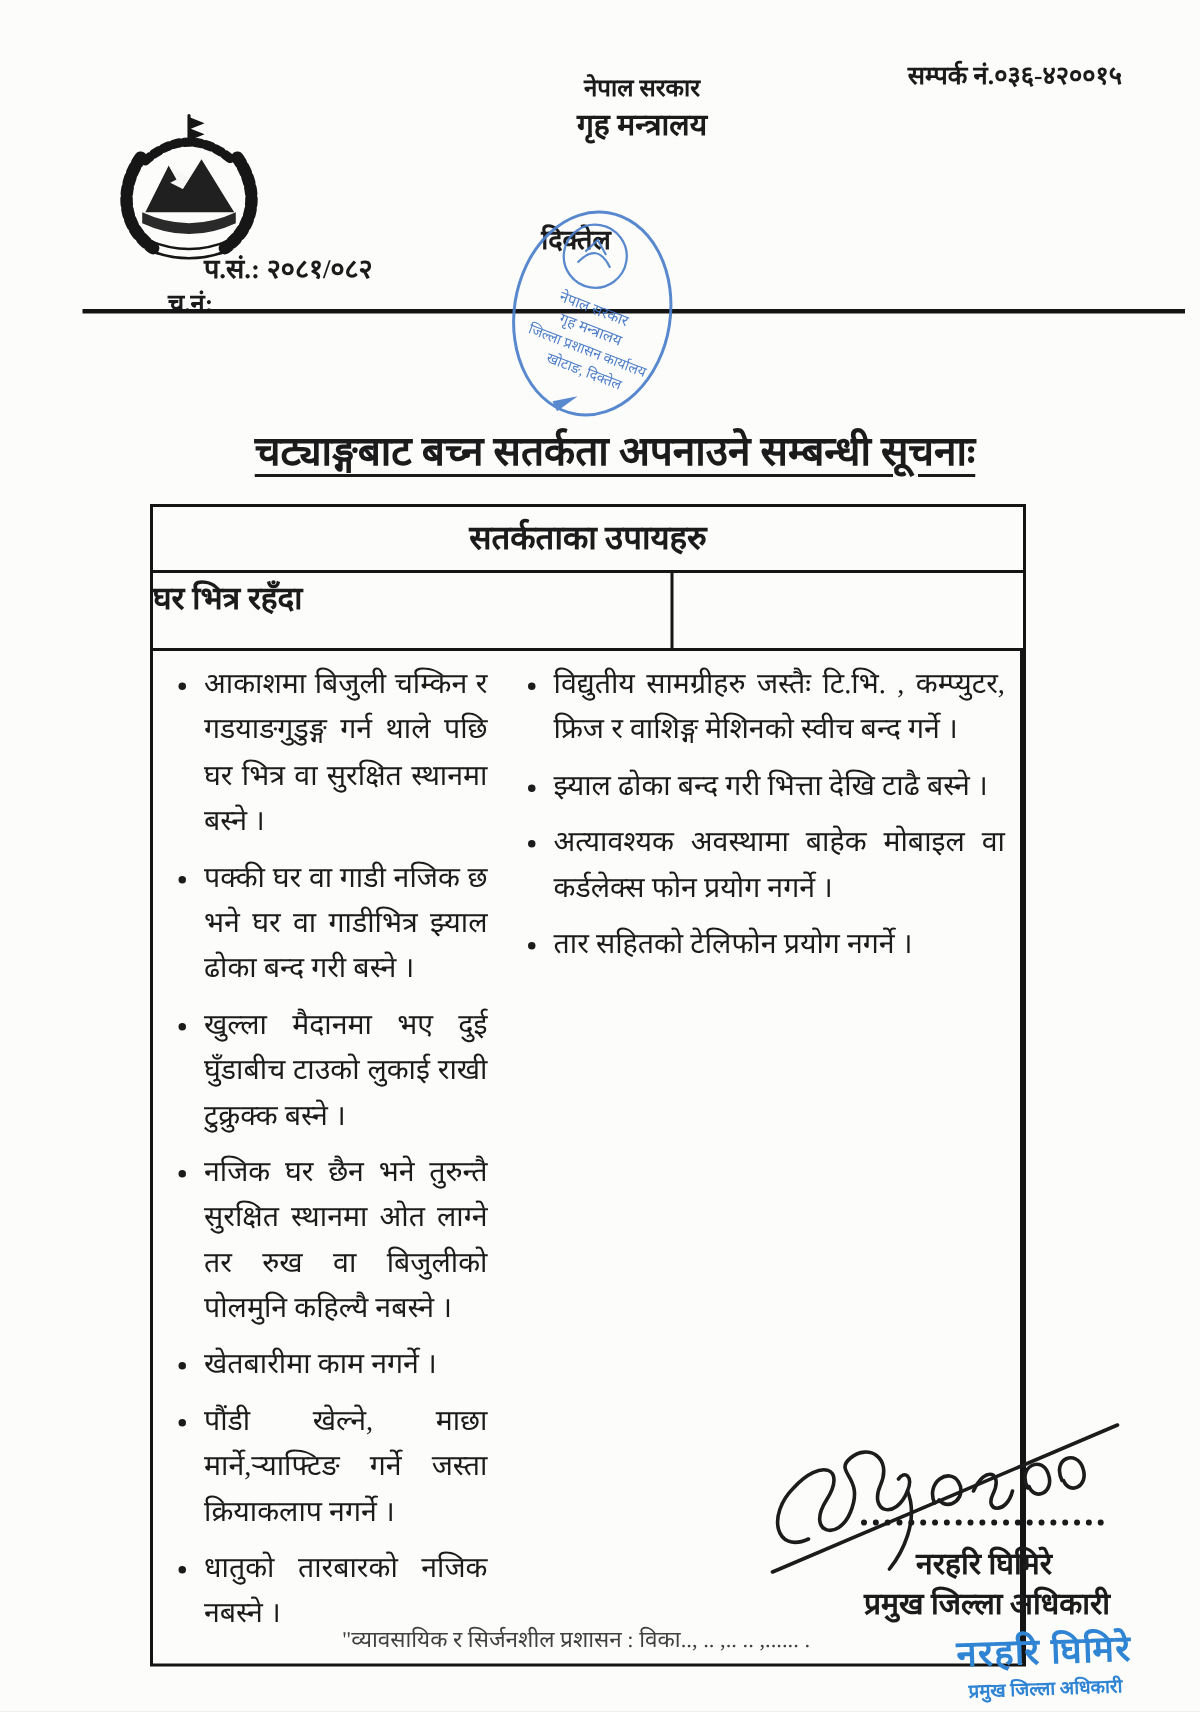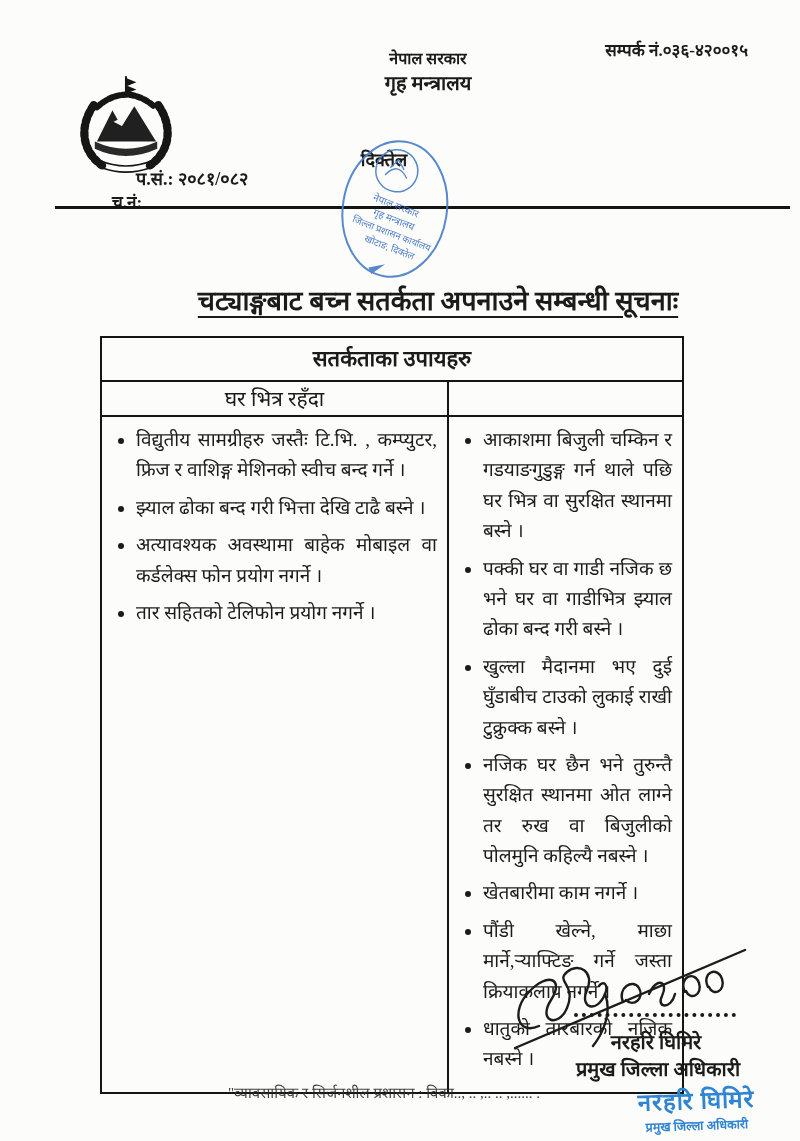--- a/index.html
+++ b/index.html
@@ -19,27 +19,27 @@
   .place-line{top:147px;left:384px;transform:translateX(-50%);font-size:18px;font-weight:bold;}
   .ref-no{top:166px;left:112px;font-size:18px;font-weight:bold;margin-left:24px;}
   .ch-no{top:190px;left:112px;font-size:17px;font-weight:bold;}
   .head-rule{top:206px;left:55px;width:735px;height:3px;background:#141414;}
   .emblem{top:76px;left:74px;width:104px;height:104px;}
   .round-stamp{top:133px;left:318px;width:155px;height:150px;opacity:.92;}
   
   .main-title{
     top:281px;left:410px;transform:translateX(-50%);
     font-size:27px;font-weight:bold;white-space:nowrap;
-    text-decoration:underline;text-underline-offset:6px;text-decoration-thickness:2px;margin-left:28px;
+    text-decoration:underline;text-underline-offset:6px;text-decoration-thickness:2px;
   }
   
   .notice-table{top:336px;left:100px;width:584px;border:2px solid #151515;box-sizing:border-box;background:transparent;}
   .table-title{text-align:center;font-weight:bold;font-size:22px;padding:4px 0 8px;border-bottom:2px solid #151515;}
   .table-heads{display:flex;border-bottom:2px solid #151515;}
-  .head-cell{text-align:center;font-weight:normal;font-size:21px;padding:2px 0 3px;box-sizing:border-box;}
+  .head-cell{font-weight:bold;font-size:21px;padding:2px 0 20px;box-sizing:border-box;}
   .head-cell.left{width:347px;border-right:2px solid #151515;}
   .head-cell.right{flex:1;}
   .table-body{display:flex;min-height:551px;}
   .body-cell{box-sizing:border-box;padding:8px 10px 10px 4px;}
   .body-cell.left{width:347px;border-right:2px solid #151515;}
   .body-cell.right{flex:1;}
   .body-cell ul{margin:0;padding-left:30px;}
   .body-cell li{font-size:19px;line-height:1.6;text-align:justify;margin-bottom:7px;}
   
   .date-line{top:991px;left:112px;font-size:23px;letter-spacing:1px;}
@@ -94,37 +94,37 @@
   </svg>
 
   <div class="abs main-title">चट्याङ्गबाट बच्न सतर्कता अपनाउने सम्बन्धी सूचनाः</div>
 
   <div class="abs notice-table">
     <div class="table-title">सतर्कताका उपायहरु</div>
     <div class="table-heads">
       <div class="head-cell left">घर भित्र रहँदा</div>
     </div>
     <div class="table-body">
-      <div class="body-cell left">
-        <ul>
-            <li>विद्युतीय सामग्रीहरु जस्तैः टि.भि. , कम्प्युटर, फ्रिज र वाशिङ्ग मेशिनको स्वीच बन्द गर्ने ।</li>
-            <li>झ्याल ढोका बन्द गरी भित्ता देखि टाढै बस्ने ।</li>
-            <li>अत्यावश्यक अवस्थामा बाहेक मोबाइल वा कर्डलेक्स फोन प्रयोग नगर्ने ।</li>
-            <li>तार सहितको टेलिफोन प्रयोग नगर्ने ।</li>
-          </ul>
-      </div>
       <div class="body-cell right">
         <ul>
             <li>आकाशमा बिजुली चम्किन र गडयाङगुडुङ्ग गर्न थाले पछि घर भित्र वा सुरक्षित स्थानमा बस्ने ।</li>
             <li>पक्की घर वा गाडी नजिक छ भने घर वा गाडीभित्र झ्याल ढोका बन्द गरी बस्ने ।</li>
             <li>खुल्ला मैदानमा भए दुई घुँडाबीच टाउको लुकाई राखी टुक्रुक्क बस्ने ।</li>
             <li>नजिक घर छैन भने तुरुन्तै सुरक्षित स्थानमा ओत लाग्ने तर रुख वा बिजुलीको पोलमुनि कहिल्यै नबस्ने ।</li>
             <li>खेतबारीमा काम नगर्ने ।</li>
             <li>पौंडी खेल्ने, माछा मार्ने,ऱ्याफ्टिङ गर्ने जस्ता क्रियाकलाप नगर्ने ।</li>
             <li>धातुको तारबारको नजिक नबस्ने ।</li>
+          </ul>
+      </div>
+      <div class="body-cell left">
+        <ul>
+            <li>विद्युतीय सामग्रीहरु जस्तैः टि.भि. , कम्प्युटर, फ्रिज र वाशिङ्ग मेशिनको स्वीच बन्द गर्ने ।</li>
+            <li>झ्याल ढोका बन्द गरी भित्ता देखि टाढै बस्ने ।</li>
+            <li>अत्यावश्यक अवस्थामा बाहेक मोबाइल वा कर्डलेक्स फोन प्रयोग नगर्ने ।</li>
+            <li>तार सहितको टेलिफोन प्रयोग नगर्ने ।</li>
           </ul>
       </div>
     </div>
   </div>
 
 
   <svg class="abs signature" viewBox="0 0 250 125">
     <g fill="none" stroke="#1c1c1c" stroke-width="2.4" stroke-linecap="round">
       <path d="M10 118 L240 20"></path>
       <path d="M34 96 C12 106 6 80 24 62 C42 42 60 48 46 70 C32 92 54 98 62 78 C72 54 50 52 62 42 C74 32 90 42 82 60 C74 78 92 84 100 64 C104 54 98 50 94 56"></path>

